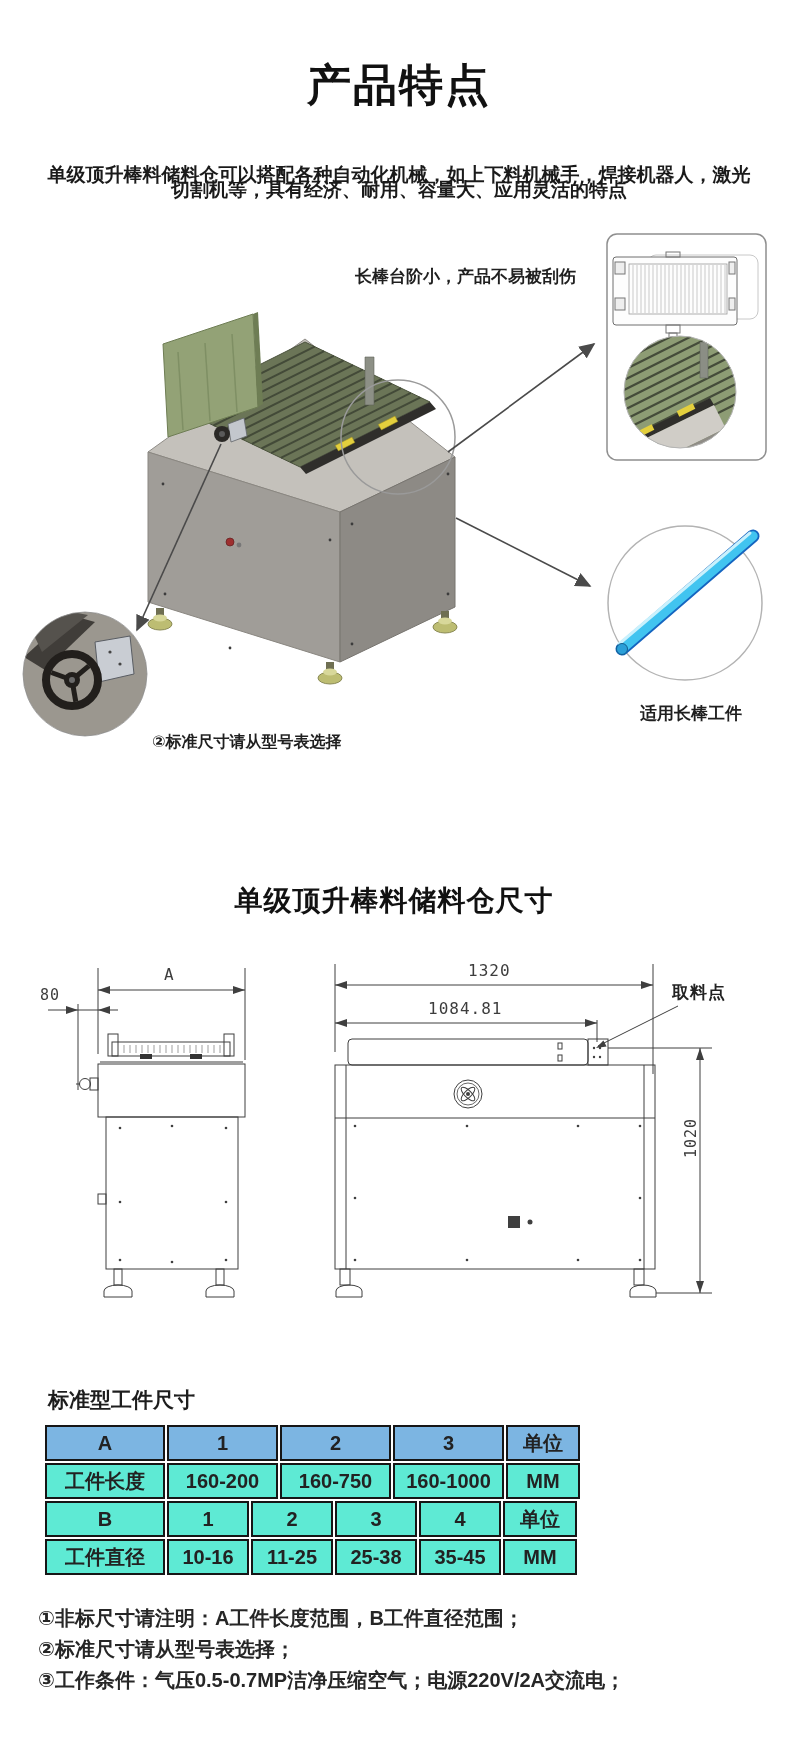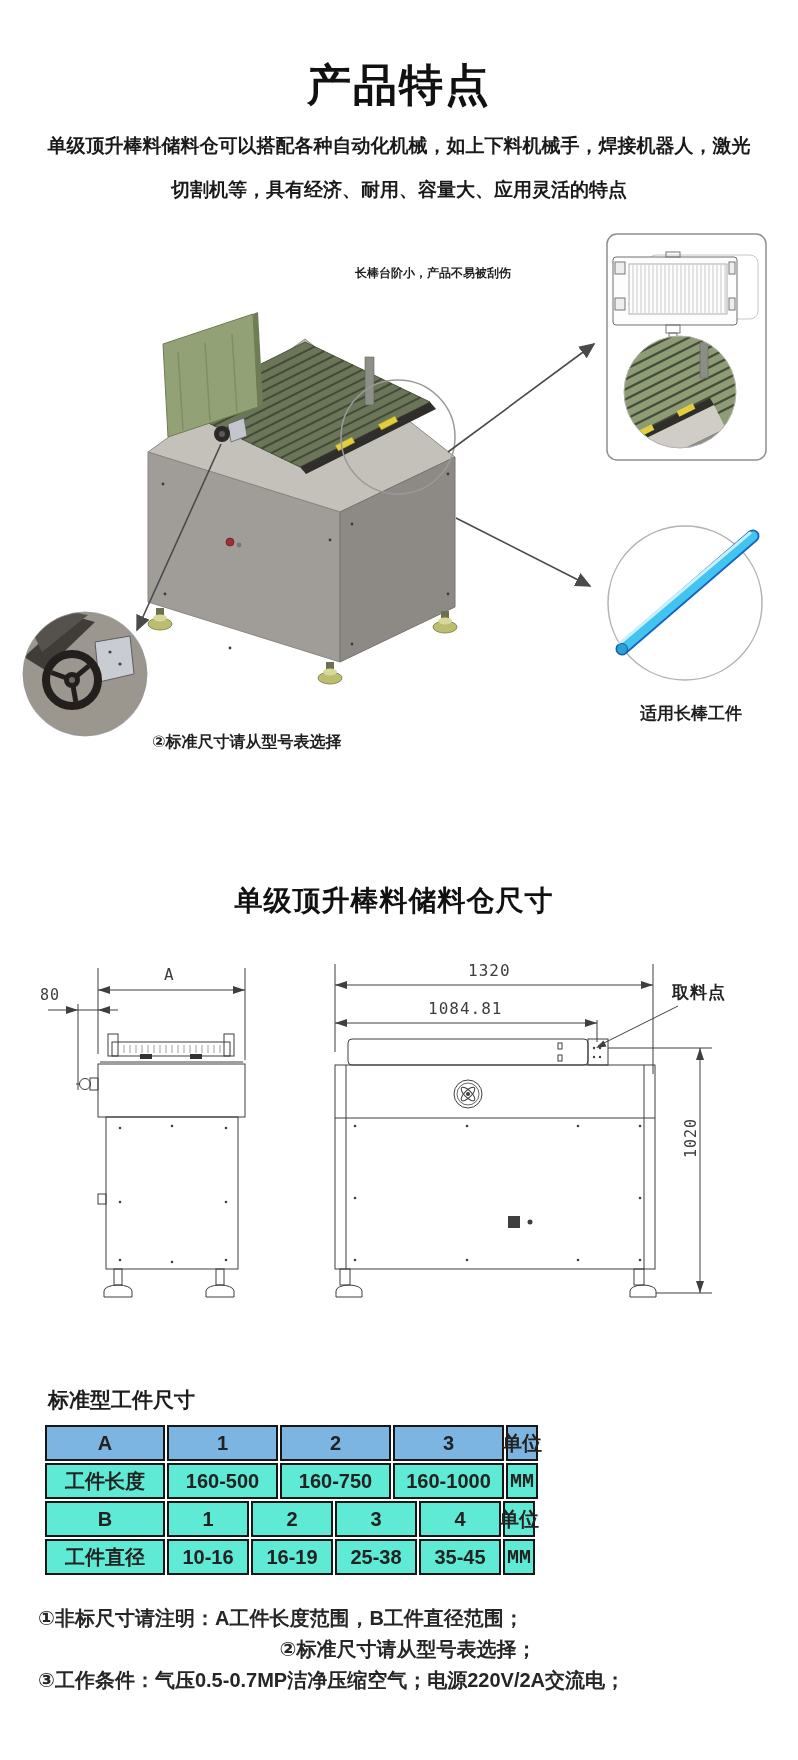--- a/index.html
+++ b/index.html
@@ -1,45 +1,45 @@
 <!DOCTYPE html>
 <html><head>
 <meta charset="utf-8">
 <style>
   html,body{margin:0;padding:0;background:#fff;}
   .canvas{position:relative;width:798px;height:1760px;margin:12px auto;background:#fff;overflow:hidden;
           font-family:"Liberation Sans","DejaVu Sans",sans-serif;color:#111;}
   .abs{position:absolute;}
   .page-title{top:44px;left:0;width:798px;text-align:center;font-size:44px;font-weight:bold;letter-spacing:2px;}
   .desc{left:0;width:798px;text-align:center;font-size:19px;font-weight:600;color:#1a1a1a;}
-  .desc1{top:121px;} .desc2{top:165px;}
+  .desc1{top:150px;} .desc2{top:165px;}
   .callout{font-weight:700;color:#1f1f1f;white-space:nowrap;}
-  .callout-top{top:253px;left:355px;font-size:12px;}
+  .callout-top{top:253px;left:355px;font-size:17px;}
   .callout-left{top:720px;left:152px;font-size:16px;}
   .callout-right{top:690px;left:640px;font-size:17px;}
   .hero-svg{top:200px;left:0;}
   .section-title{top:870px;left:0;width:788px;text-align:center;font-size:28px;font-weight:bold;letter-spacing:1px;}
   .draw-svg{top:940px;left:0;}
   .dim{font-family:"DejaVu Sans Mono","Liberation Mono",monospace;color:#3d3d3d;letter-spacing:1px;white-space:nowrap;}
   .dim-80{top:974px;left:40px;font-size:15px;}
   .dim-A{top:953px;left:164px;font-size:16px;}
   .dim-1320{top:949px;left:468px;font-size:16px;}
   .dim-1084{top:987px;left:428px;font-size:16px;}
   .dim-pick{top:969px;left:672px;font-size:17px;font-family:"Liberation Sans",sans-serif;font-weight:700;color:#222;}
   .dim-1020{top:1146px;left:682px;font-size:15px;transform:rotate(-90deg);transform-origin:0 0;}
   .table-caption{top:1374px;left:48px;font-size:21px;font-weight:700;color:#1d1d1d;}
   .spec-table{top:1412px;left:44px;}
   .t-row{display:flex;}
   .cell{border:2px solid #161616;margin:1px;height:36px;box-sizing:border-box;
         display:flex;align-items:center;justify-content:center;
         font-size:20px;font-weight:700;color:#222;background:#5eead4;white-space:nowrap;}
   .cell.head{background:#7cb5e2;}
-  .c-a{width:120px;} .c-n3{width:111px;} .c-n4{width:82px;} .c-u{width:32px;font-family:Liberation Mono, monospace;}
+  .c-a{width:120px;} .c-n3{width:111px;} .c-n4{width:82px;} .c-u{width:74px;}
   .note{left:38px;width:740px;font-size:20px;font-weight:600;color:#262626;white-space:nowrap;}
-  .note0{top:1593px;} .note1{top:1624px;text-align:center;} .note2{top:1655px;}
+  .note0{top:1593px;} .note1{top:1624px;} .note2{top:1655px;}
   svg{display:block;}
 </style>
 </head>
 <body>
 
 <div class="canvas">
 
   <div class="abs page-title">产品特点</div>
   <div class="abs desc desc1">单级顶升棒料储料仓可以搭配各种自动化机械，如上下料机械手，焊接机器人，激光</div>
   <div class="abs desc desc2">切割机等，具有经济、耐用、容量大、应用灵活的特点</div>
@@ -370,37 +370,37 @@
   <div class="abs spec-table">
     <div class="t-row">
       <div class="cell head c-a">A</div>
       <div class="cell head c-n3">1</div>
       <div class="cell head c-n3">2</div>
       <div class="cell head c-n3">3</div>
       <div class="cell head c-u">单位</div>
     </div>
     <div class="t-row">
       <div class="cell c-a">工件长度</div>
-      <div class="cell c-n3">160-500</div>
+      <div class="cell c-n3">160-200</div>
       <div class="cell c-n3">160-750</div>
       <div class="cell c-n3">160-1000</div>
       <div class="cell c-u">MM</div>
     </div>
     <div class="t-row">
       <div class="cell c-a">B</div>
       <div class="cell c-n4">1</div>
       <div class="cell c-n4">2</div>
       <div class="cell c-n4">3</div>
       <div class="cell c-n4">4</div>
       <div class="cell c-u">单位</div>
     </div>
     <div class="t-row">
       <div class="cell c-a">工件直径</div>
       <div class="cell c-n4">10-16</div>
-      <div class="cell c-n4">16-19</div>
+      <div class="cell c-n4">11-25</div>
       <div class="cell c-n4">25-38</div>
       <div class="cell c-n4">35-45</div>
       <div class="cell c-u">MM</div>
     </div>
   </div>
 
   <div class="abs note note0">①非标尺寸请注明：A工件长度范围，B工件直径范围；</div>
   <div class="abs note note1">②标准尺寸请从型号表选择；</div>
   <div class="abs note note2">③工作条件：气压0.5-0.7MP洁净压缩空气；电源220V/2A交流电；</div>
 

